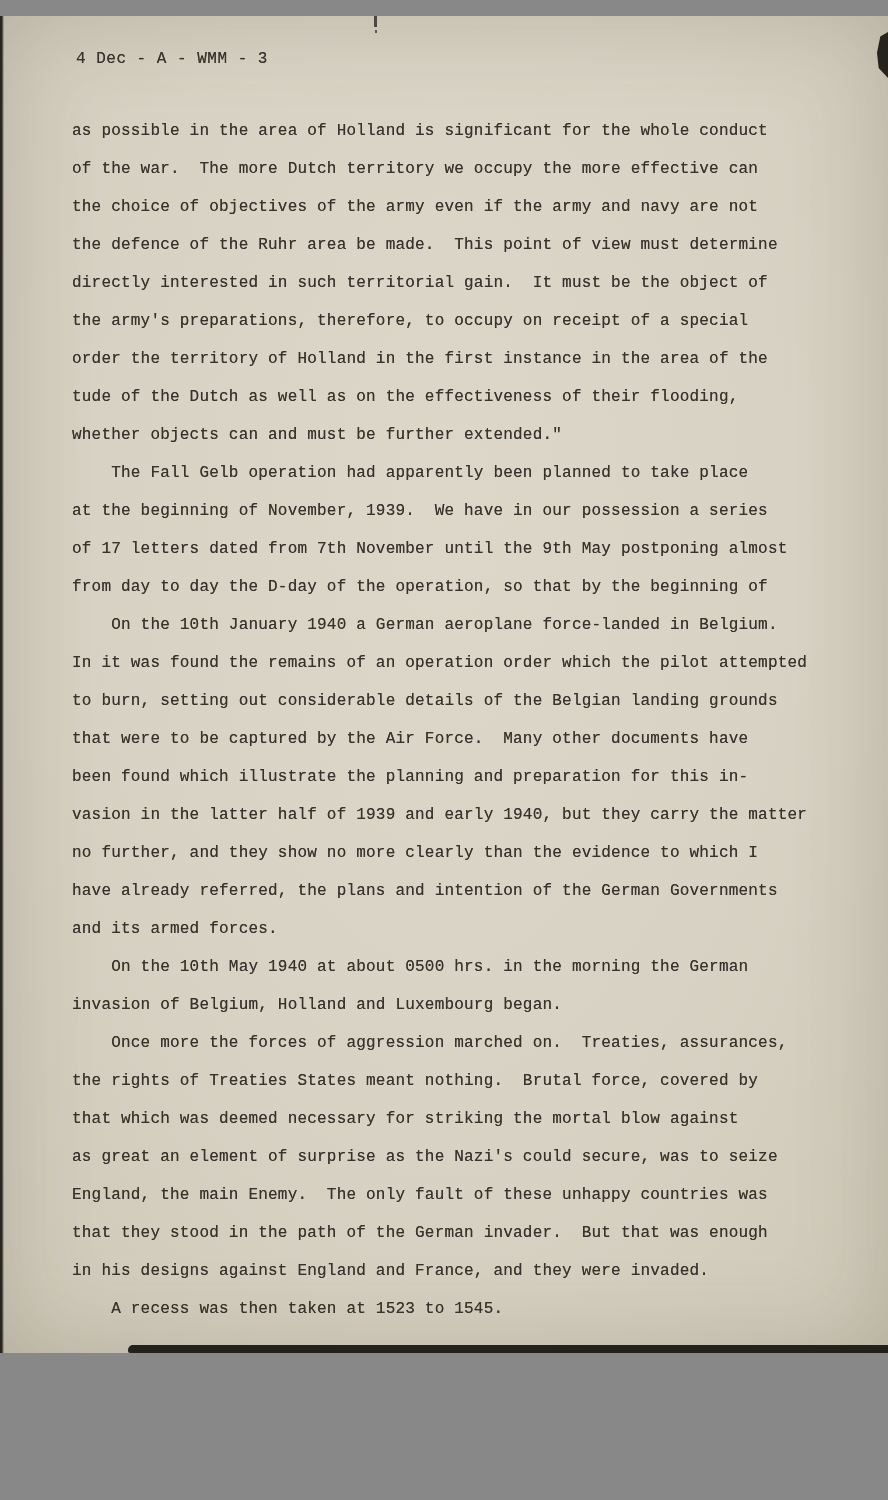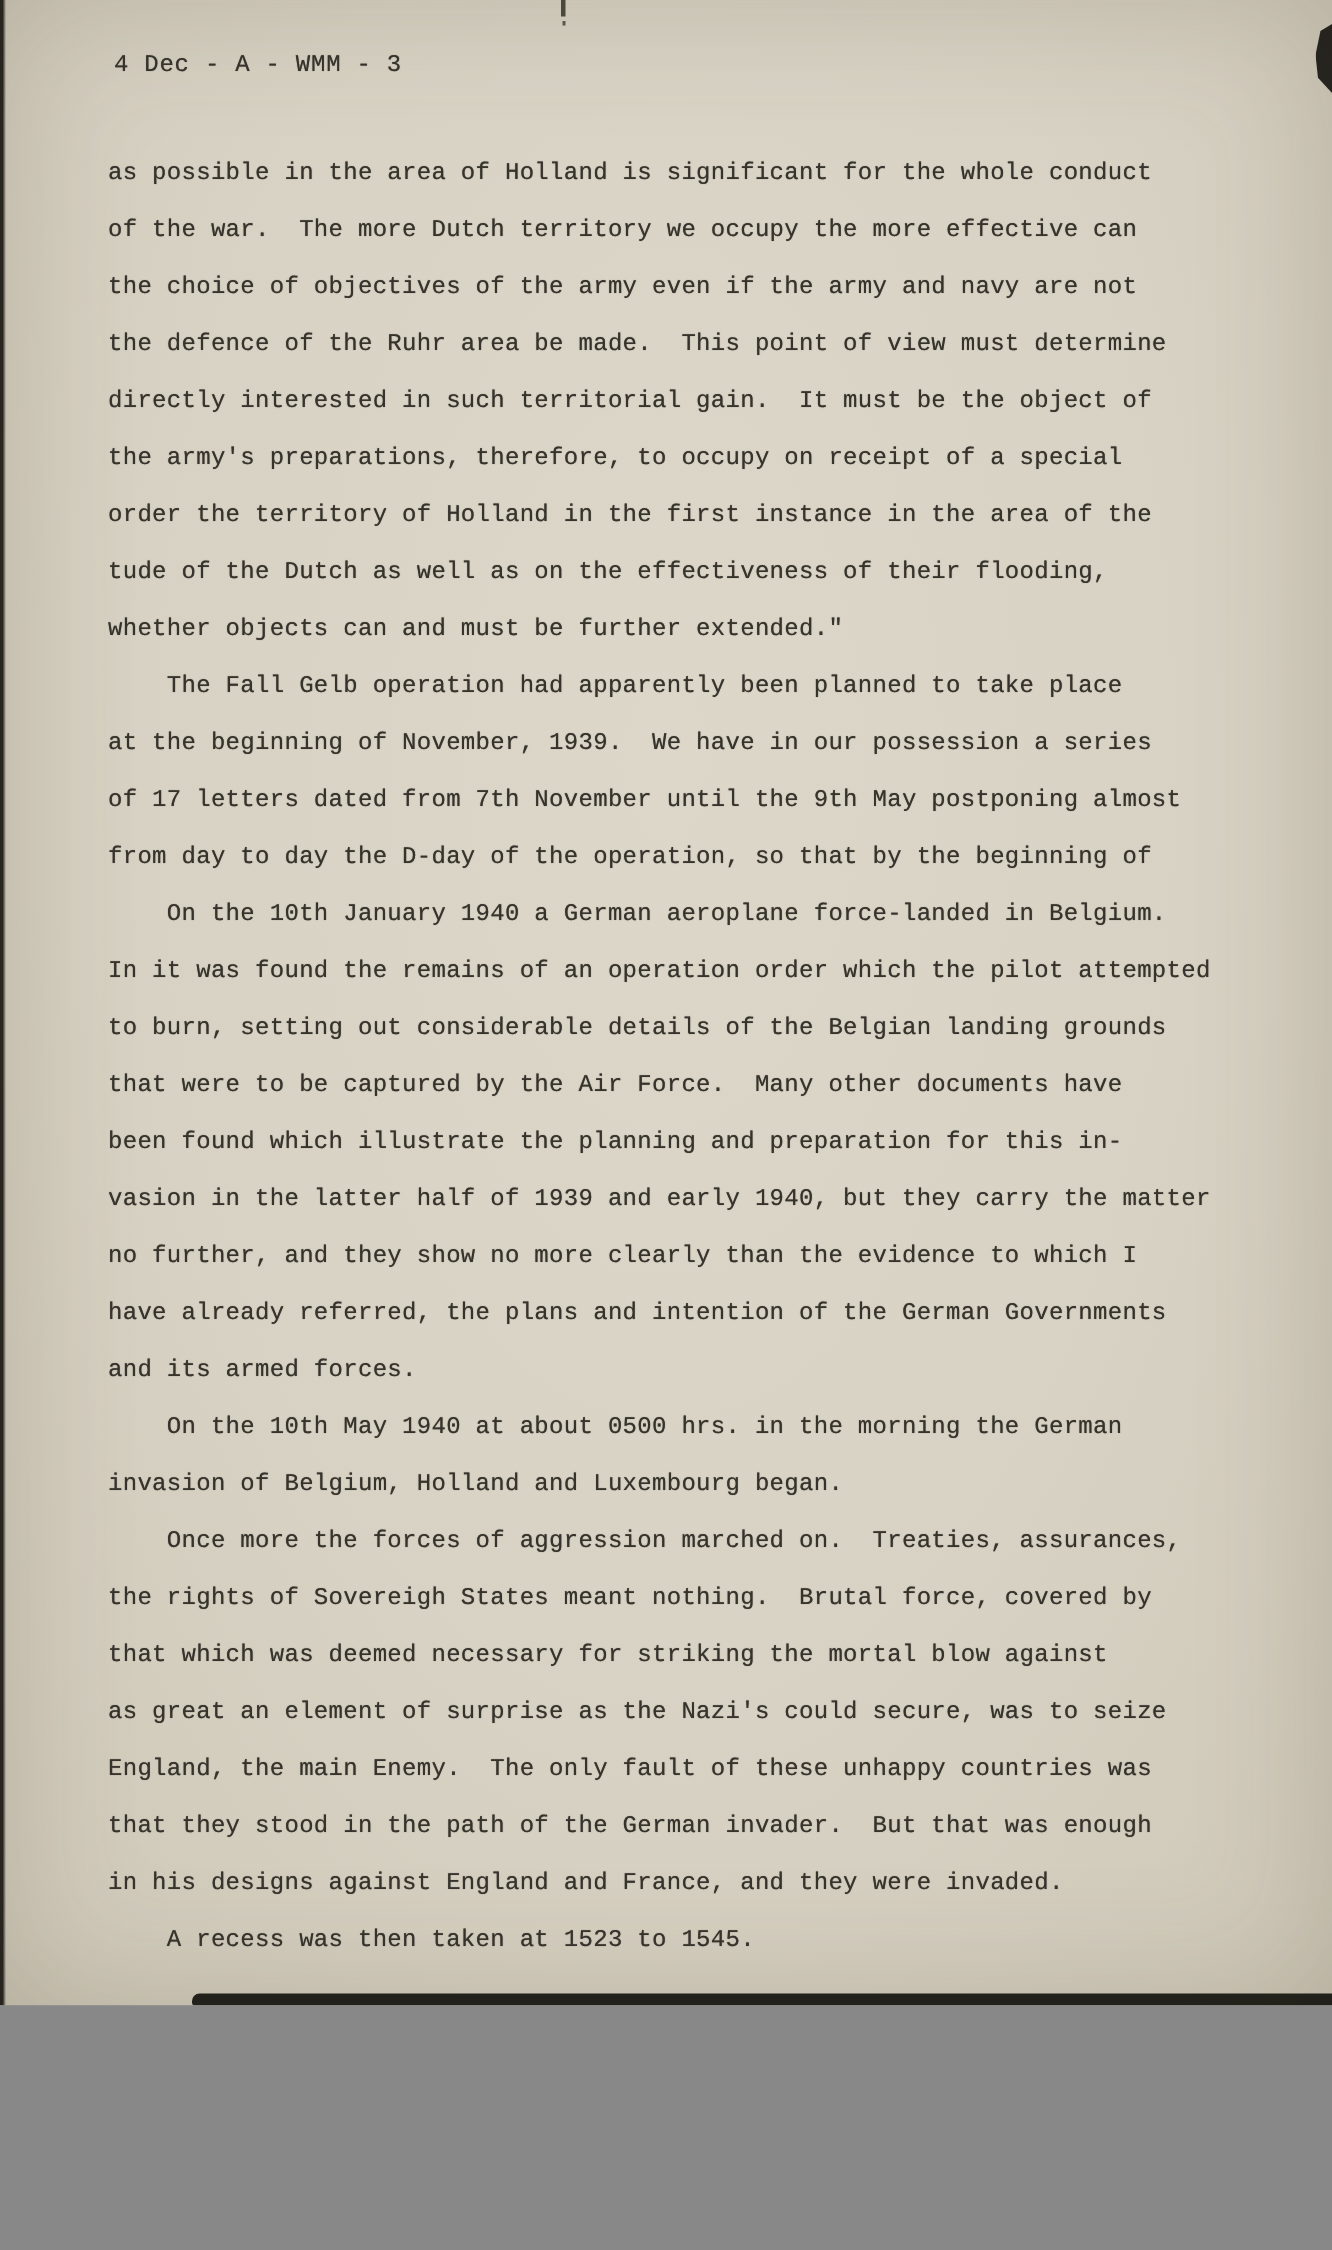--- a/index.html
+++ b/index.html
@@ -4,21 +4,21 @@
 <style>
   html, body {
     margin: 0;
     padding: 0;
     background: #888;
   }
   .page {
     position: relative;
     width: 888px;
     height: 1337px;
-    margin: 0 auto;
+    margin: 16px auto;
     overflow: hidden;
     background: radial-gradient(ellipse at 50% 38%, #dcd7c9 0%, #d7d2c3 55%, #cec8b8 100%);
     box-shadow: inset 0 0 90px rgba(88, 78, 58, 0.22);
     font-family: "Liberation Mono", "DejaVu Sans Mono", monospace;
     color: #36332c;
   }
   .header {
     position: absolute;
     top: 34px;
     left: 76px;
@@ -131,21 +131,21 @@
       <div class="line">to burn, setting out considerable details of the Belgian landing grounds</div>
       <div class="line">that were to be captured by the Air Force.  Many other documents have</div>
       <div class="line">been found which illustrate the planning and preparation for this in-</div>
       <div class="line">vasion in the latter half of 1939 and early 1940, but they carry the matter</div>
       <div class="line">no further, and they show no more clearly than the evidence to which I</div>
       <div class="line">have already referred, the plans and intention of the German Governments</div>
       <div class="line">and its armed forces.</div>
       <div class="line">    On the 10th May 1940 at about 0500 hrs. in the morning the German</div>
       <div class="line">invasion of Belgium, Holland and Luxembourg began.</div>
       <div class="line">    Once more the forces of aggression marched on.  Treaties, assurances,</div>
-      <div class="line">the rights of Sovereigh States meant nothing.  Brutal force, covered by</div>
+      <div class="line">the rights of Treaties States meant nothing.  Brutal force, covered by</div>
       <div class="line">that which was deemed necessary for striking the mortal blow against</div>
       <div class="line">as great an element of surprise as the Nazi's could secure, was to seize</div>
       <div class="line">England, the main Enemy.  The only fault of these unhappy countries was</div>
       <div class="line">that they stood in the path of the German invader.  But that was enough</div>
       <div class="line">in his designs against England and France, and they were invaded.</div>
       <div class="line">    A recess was then taken at 1523 to 1545.</div>
     </div>
 
   <div class="page-number">876</div>
 </div>

